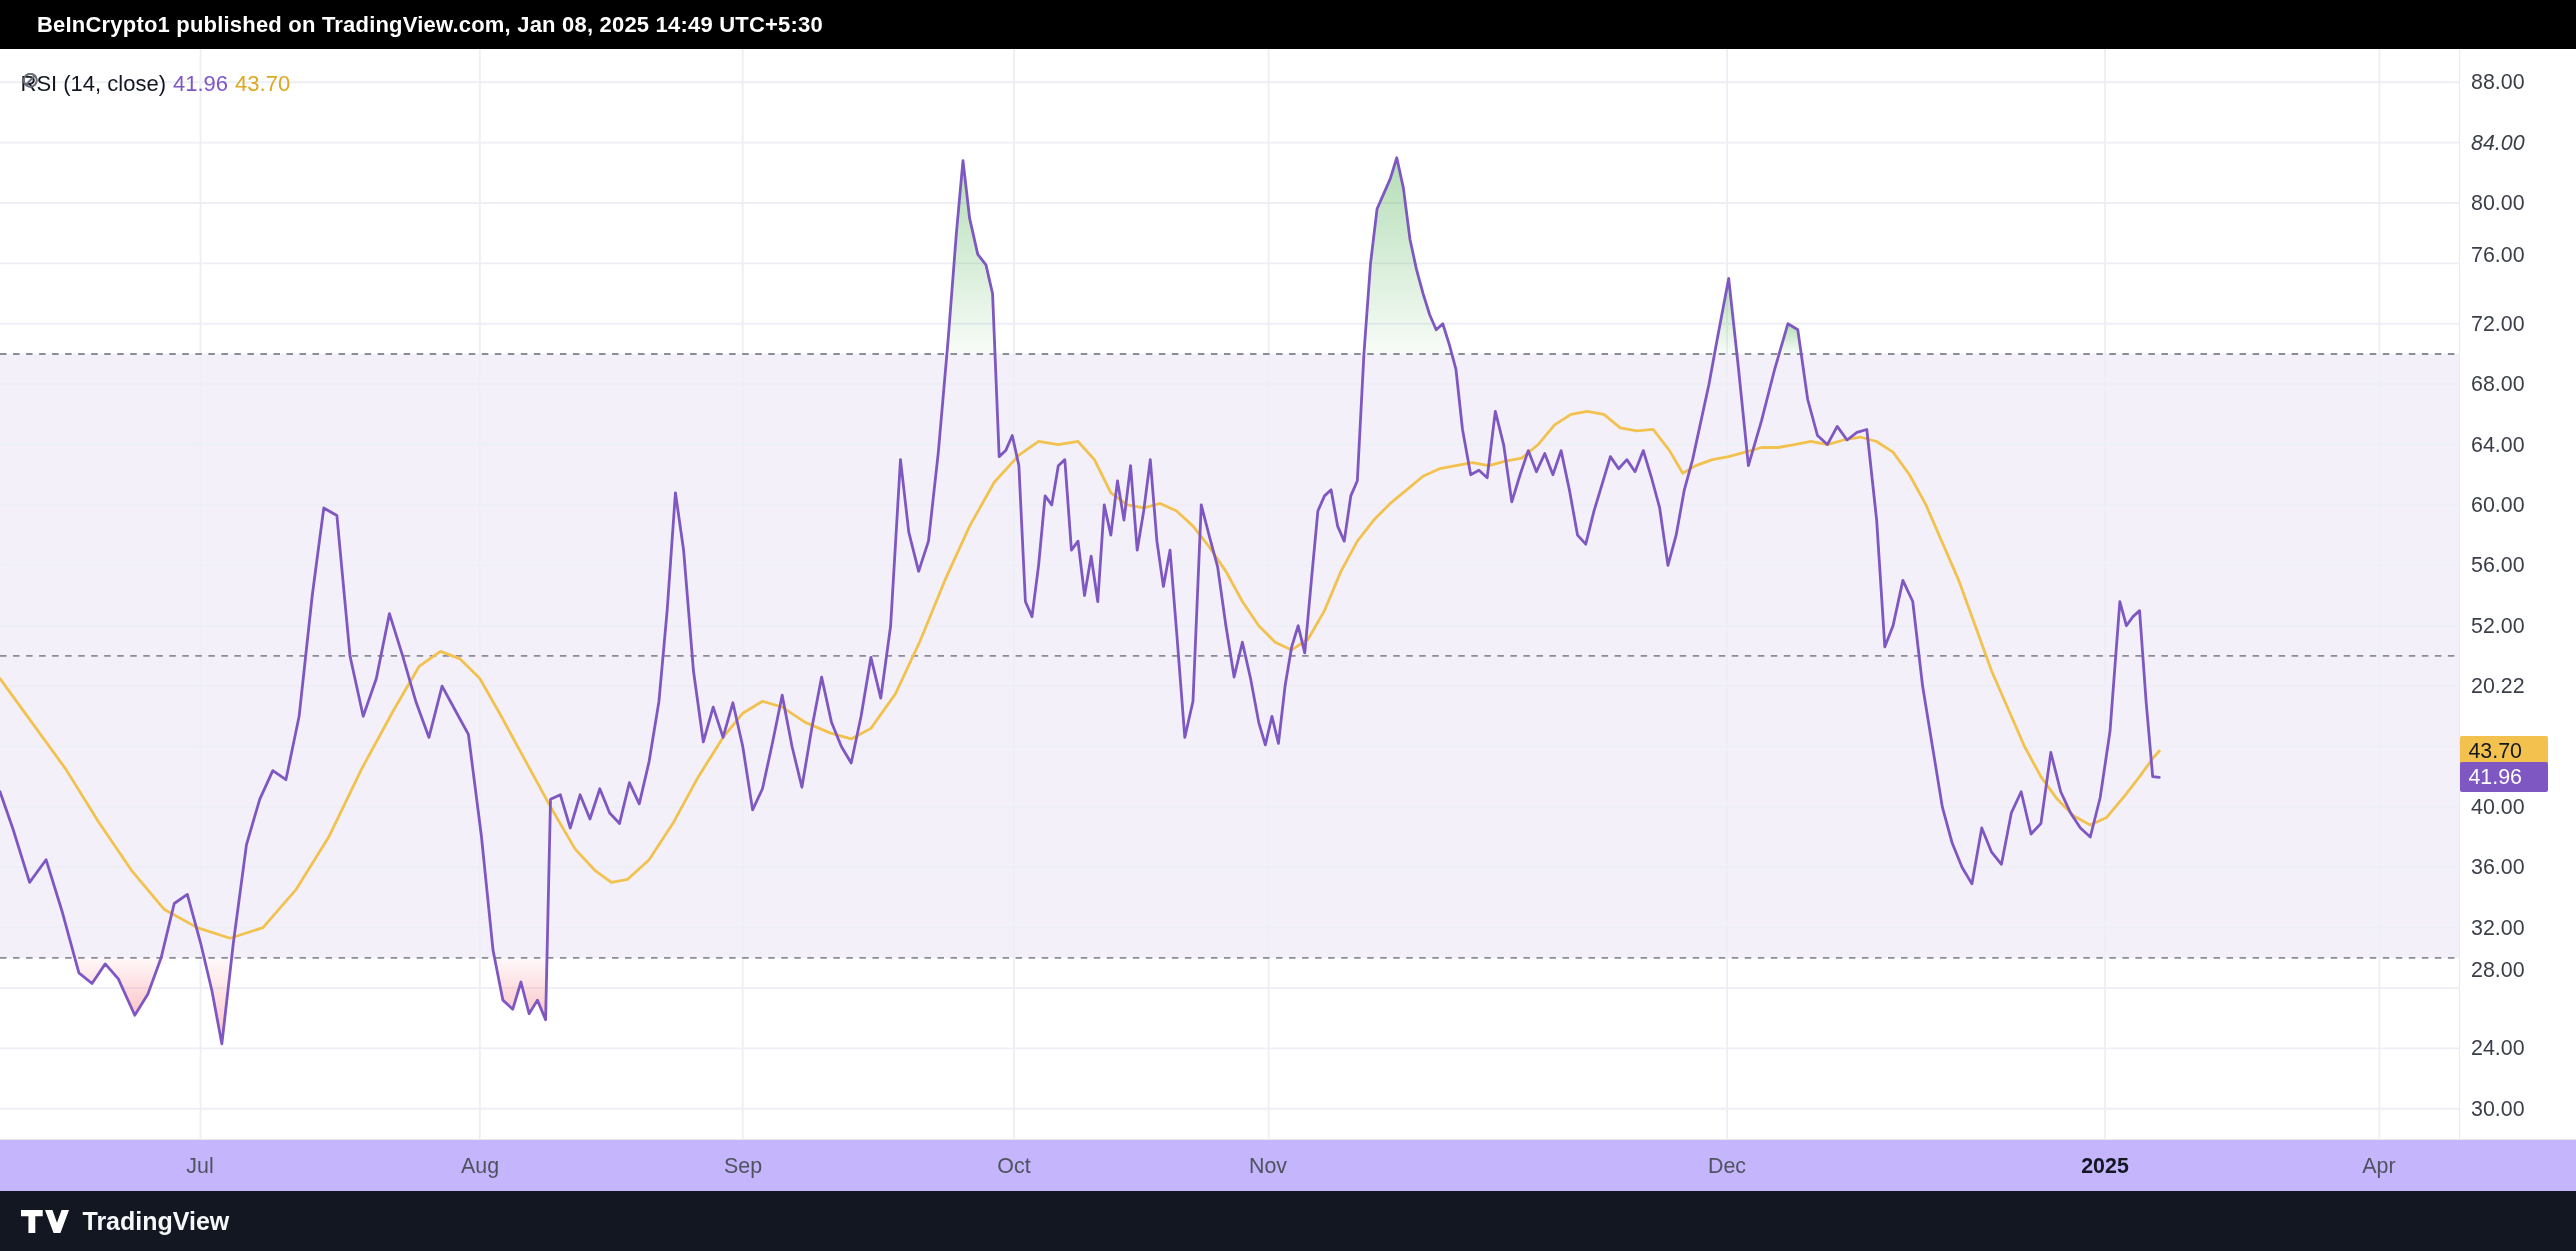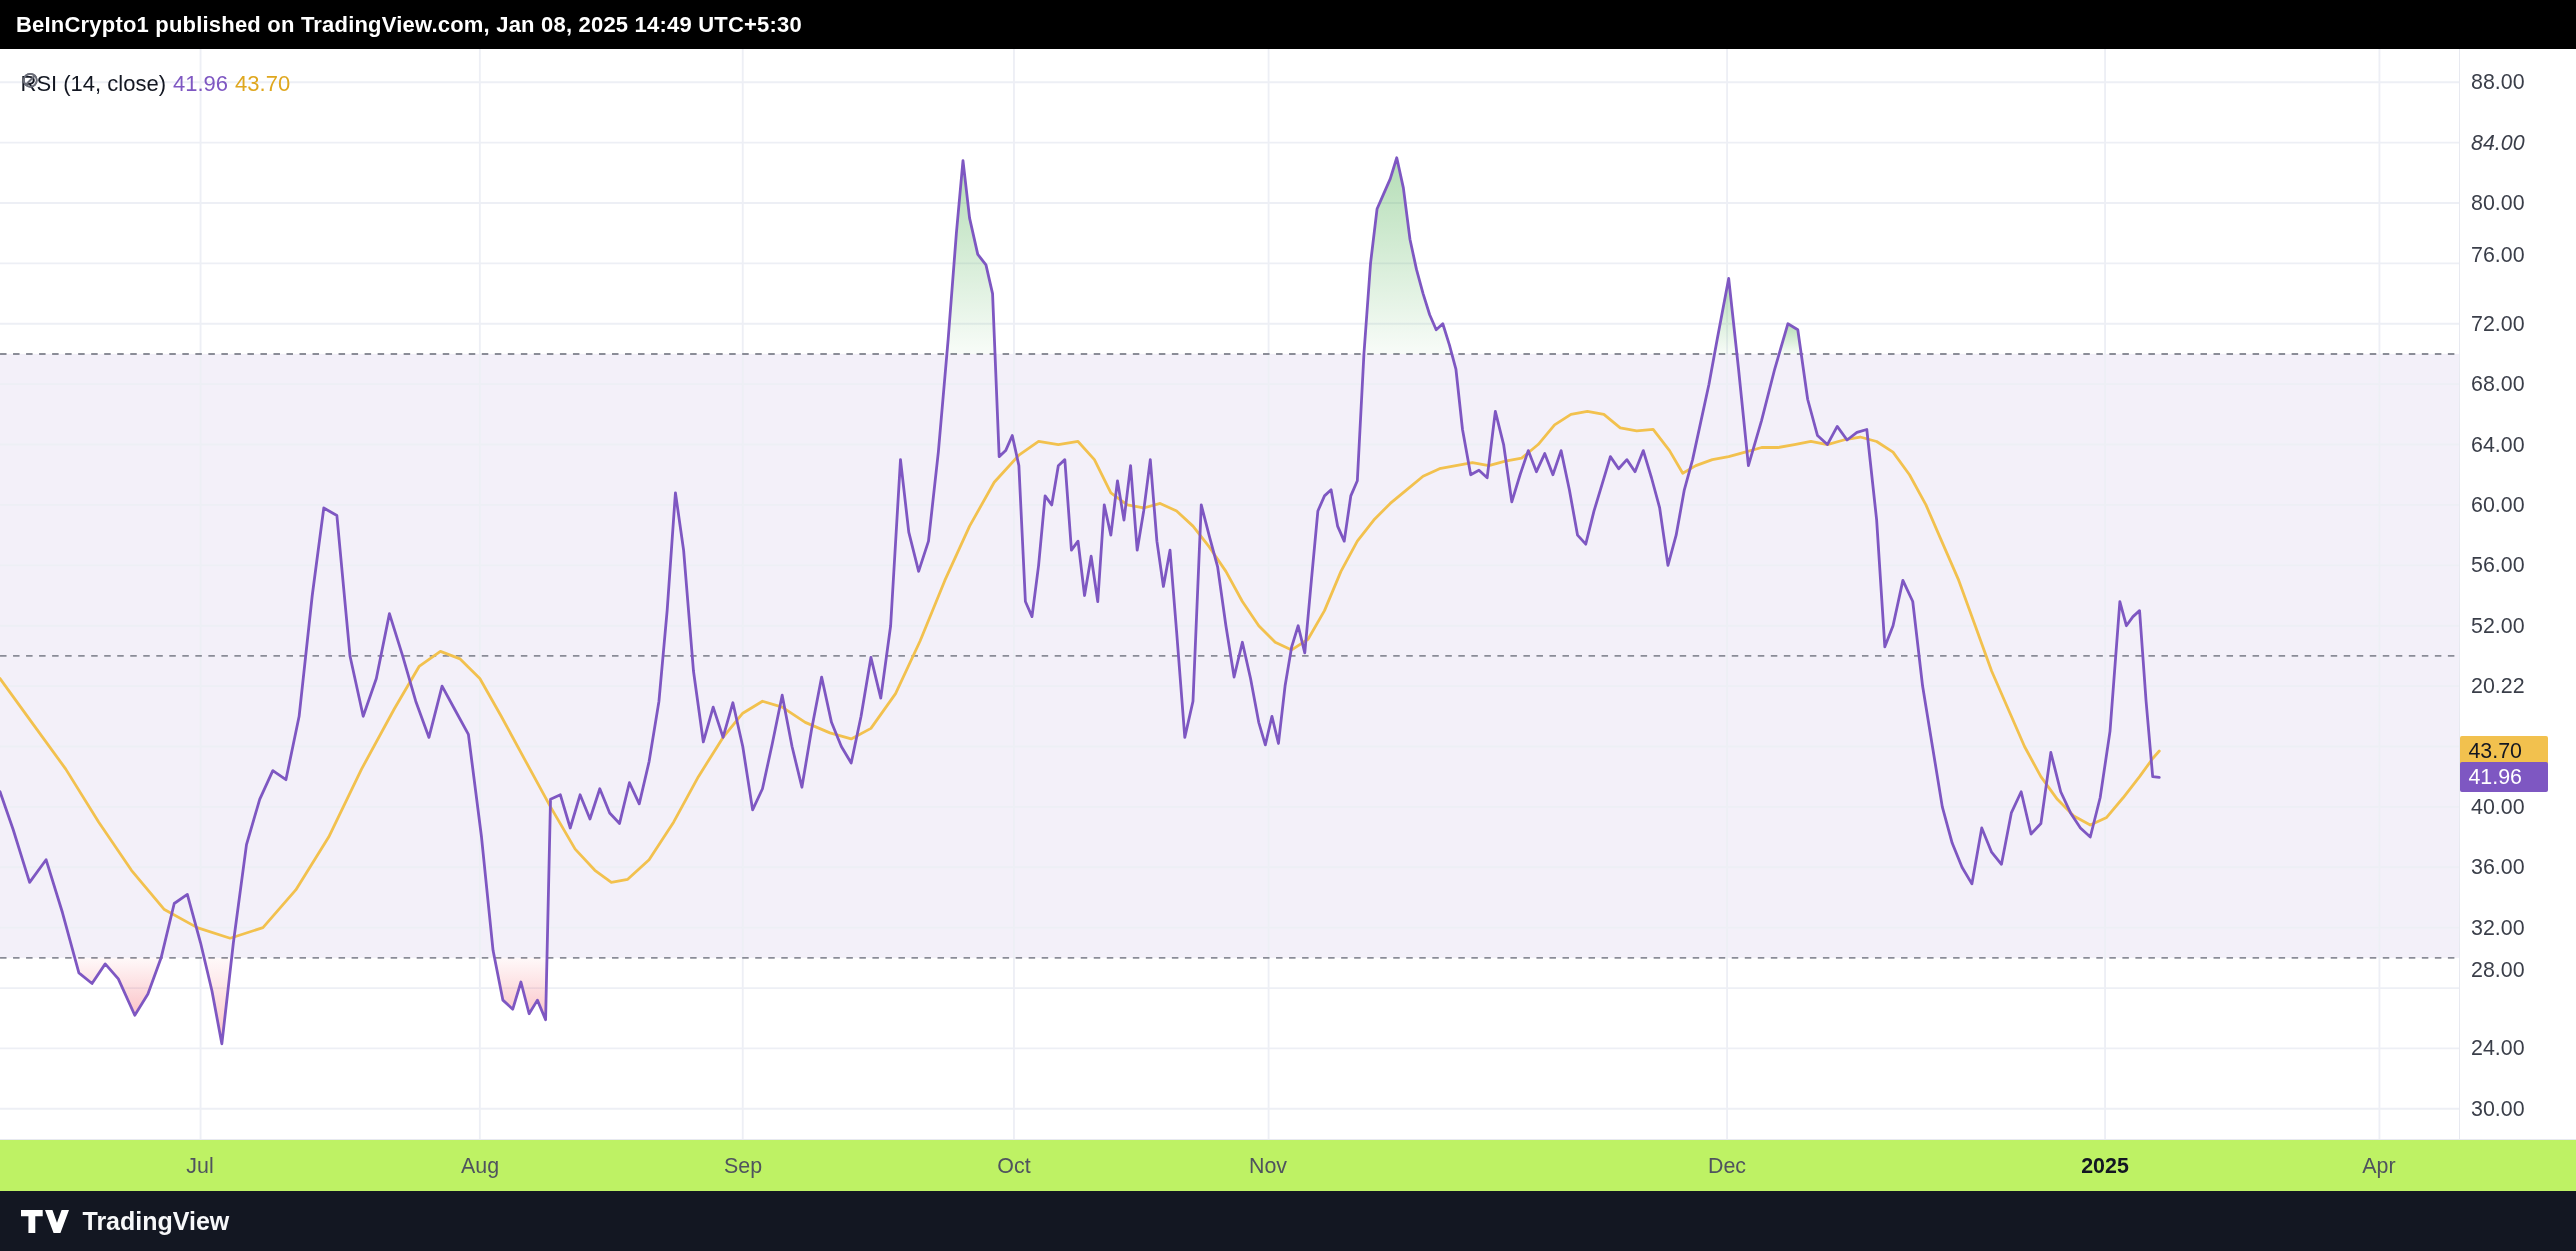--- a/index.html
+++ b/index.html
@@ -1,37 +1,37 @@
 <!DOCTYPE html>
 <html style="font-size:15px"><head>
 <meta charset="utf-8">
 <style>
   html,body{margin:0;padding:0;background:#fff;}
   .app{width:2576px;height:1252px;overflow:hidden;display:flex;flex-direction:column;
        font-family:"Liberation Sans","DejaVu Sans",sans-serif;background:#fff;}
 
   .topbar{flex:0 0 49px;background:#000;color:#fff;display:flex;align-items:center;
-          padding-left:16px;font-size:22px;font-weight:600;letter-spacing:0.2px;}
+          padding-left:37px;font-size:22px;font-weight:600;letter-spacing:0.2px;}
 
   .chart-region{flex:0 0 1090px;display:flex;position:relative;background:#fff;}
   .plot{width:2460px;position:relative;}
   .plot svg{position:absolute;left:0;top:0;display:block;}
 
   .legend{position:absolute;top:22px;left:20.5px;display:flex;align-items:center;gap:7px;
           font-size:22px;z-index:3;}
   .legend .title{color:#131722;}
   .legend .empties{display:flex;gap:9.3px;align-items:center;}
 
   .scale{width:116px;position:relative;border-left:1.9px solid #E7E9F0;color:#3A3E49;
          font-size:21.4px;background:#fff;}
   .scale .tick{position:absolute;left:11px;transform:translateY(-50%);white-space:nowrap;}
   .scale .tag{position:absolute;left:0;transform:translateY(-50%);width:80px;height:30px;
               line-height:30px;padding-left:8.4px;border-radius:1.9px;font-size:21.4px;z-index:2;}
 
-  .time-axis{flex:0 0 51px;position:relative;border-top:1.9px solid #E7E9F0;background:#bef264;}
+  .time-axis{flex:0 0 51px;position:relative;border-top:1.9px solid #E7E9F0;background:#c4b5fd;}
   .month{position:absolute;top:50%;transform:translate(-50%,-50%);font-size:21.4px;color:#4F535E;}
   .month.year{color:#131722;font-weight:700;}
 
   .footer{flex:1;background:#131722;display:flex;align-items:center;gap:14px;
           padding-left:20.5px;}
   .footer .brand{color:#F7F8FA;font-size:25px;font-weight:600;}
 </style>
 </head>
 <body>
 

